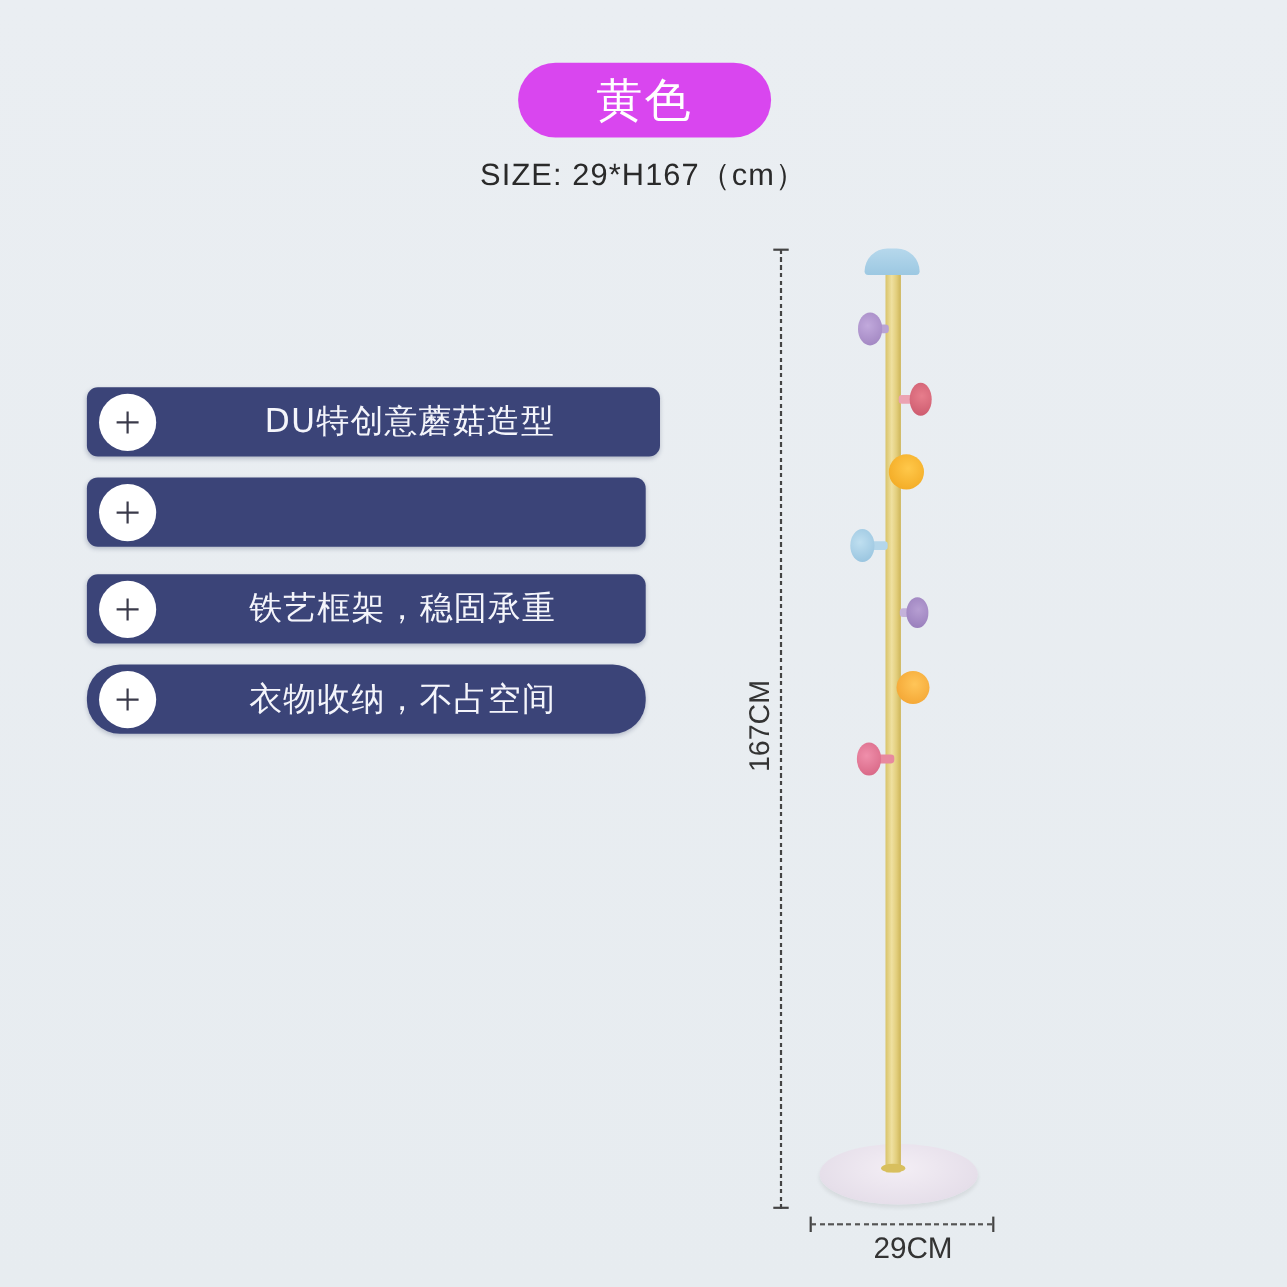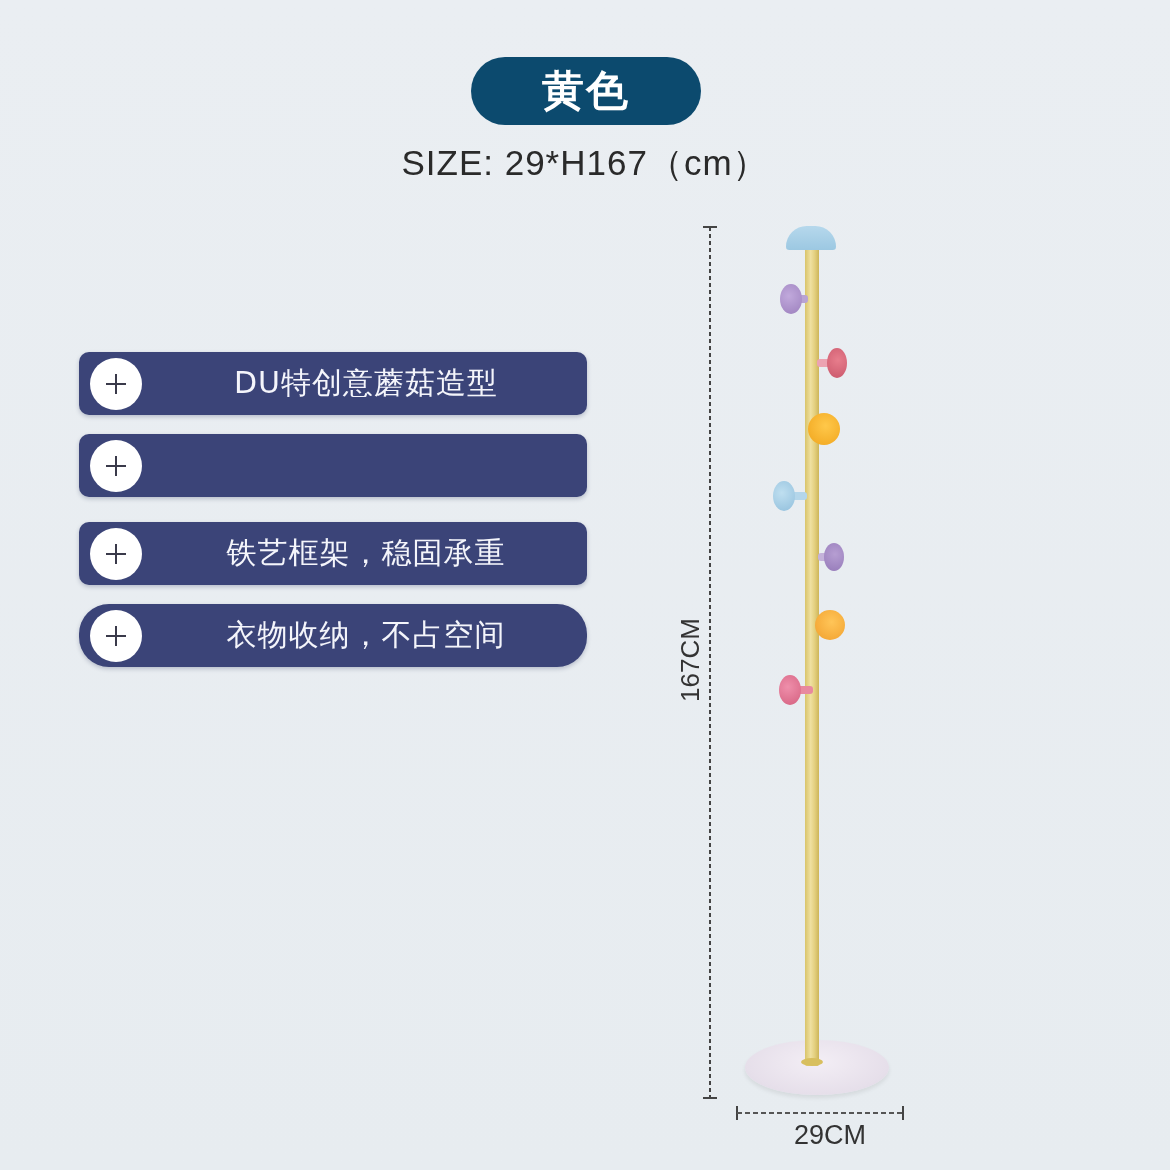--- a/index.html
+++ b/index.html
@@ -6,27 +6,27 @@
   body {
     width: 1170px; height: 1170px; overflow: hidden;
     background: #e9edf1;
     font-family: "DejaVu Sans", "Liberation Sans", sans-serif;
     position: relative;
   }
   .canvas { position: absolute; inset: 0; background: linear-gradient(180deg, #eaeef2 0%, #e7ecf0 100%); }
 
   .color-pill {
     position: absolute; left: 471px; top: 57px; width: 230px; height: 68px;
-    background: #0c4a6e; border-radius: 34px;
+    background: #d946ef; border-radius: 34px;
     display: flex; align-items: center; justify-content: center;
-    color: #ffffff; font-size: 42px; font-weight: bold; letter-spacing: 2px;
+    color: #ffffff; font-size: 42px; font-weight: normal; letter-spacing: 2px;
   }
   .size-line {
     position: absolute; left: 340px; top: 140px; width: 490px; text-align: center;
-    font-family: "Liberation Sans", sans-serif; font-size: 35px; color: #2a2a2a; letter-spacing: 1px;
+    font-family: "Liberation Sans", sans-serif; font-size: 28px; color: #2a2a2a; letter-spacing: 1px;
   }
 
   .features { position: absolute; left: 79px; top: 352px; width: 508px; }
   .feature {
     position: absolute; left: 0; width: 508px; height: 63px;
     background: #3b4478; border-radius: 10px;
     box-shadow: 0 2px 4px rgba(40,50,90,0.25);
   }
   .feature .plus-circle {
     position: absolute; left: 11px; top: 6px; width: 52px; height: 52px;
@@ -90,21 +90,21 @@
 <body>
 
 <div class="canvas"></div>
 
 <div class="color-pill">
   <span>黄色</span>
 </div>
 <div class="size-line">SIZE: 29*H167（cm）</div>
 
 <div class="features">
-  <div class="feature" style="top:0px;">
+  <div class="feature" style="top:0px;padding-left:13px;">
     <div class="plus-circle">
       <svg viewBox="0 0 22 22">
           <path d="M11 1v20M1 11h20" stroke="#3a3a4a" stroke-width="2" fill="none"></path>
         </svg>
     </div>
     <div class="label">DU特创意蘑菇造型</div>
   </div>
   <div class="feature" style="top:82px;">
     <div class="plus-circle">
       <svg viewBox="0 0 22 22">

